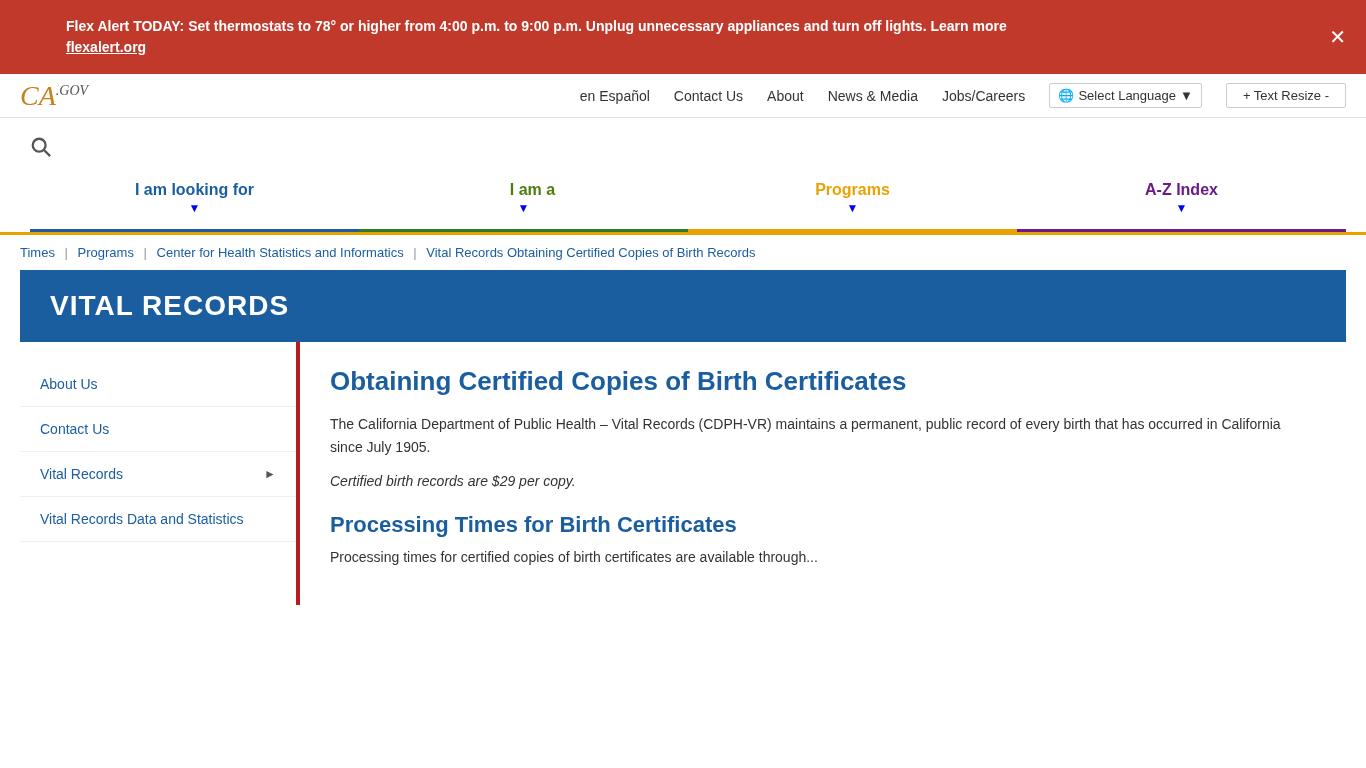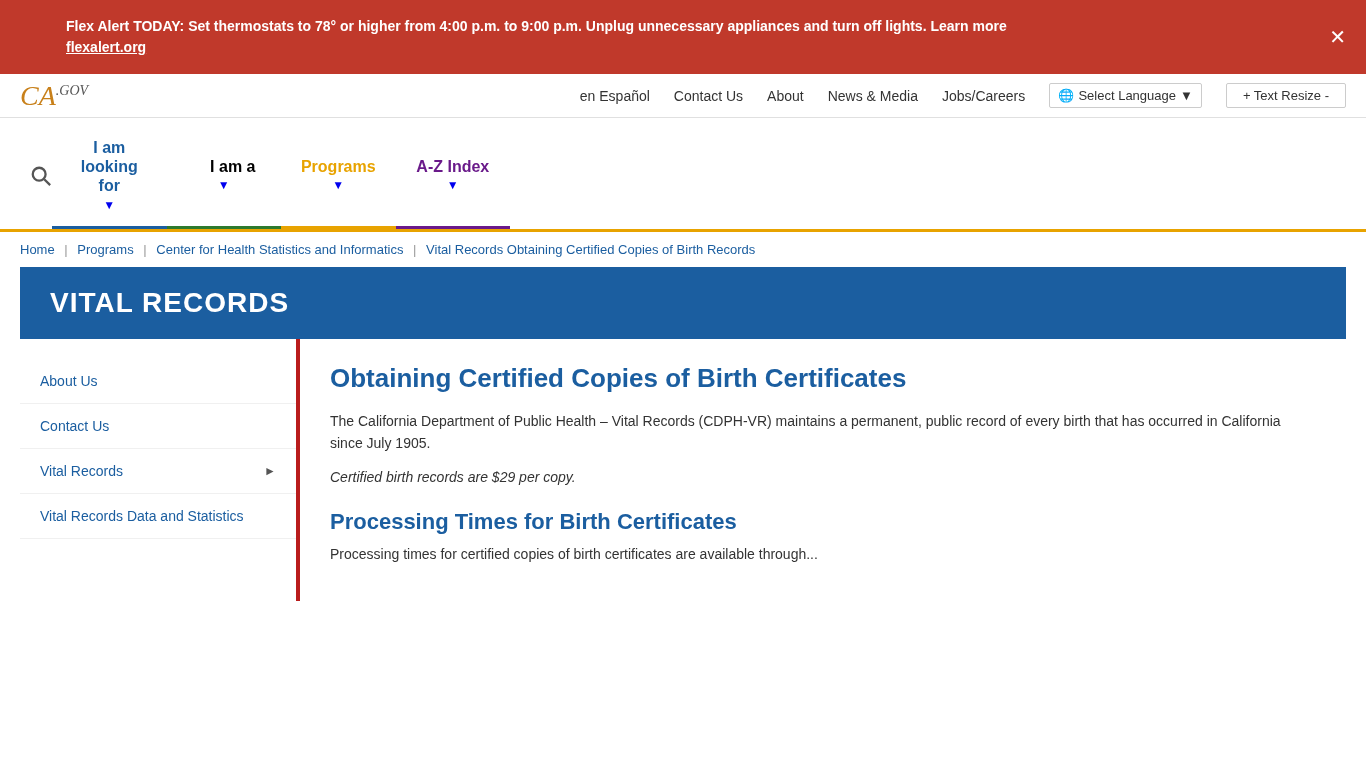--- a/index.html
+++ b/index.html
@@ -109,21 +109,21 @@
       font-size: 22px;
       font-weight: bold;
       line-height: 1.1;
     }
     .logo-text .public-health .public { color: #1b5ea0; }
     .logo-text .public-health .health { color: #2d2d2d; }
 
     .nav-area {
       flex: 1;
       display: flex;
-      flex-direction: row;
+      flex-direction: column;
       padding-left: 10px;
     }
     .search-bar {
       display: flex;
       align-items: center;
       padding: 8px 0 12px 0;
     }
     .search-bar svg {
       color: #555;
       width: 22px;
@@ -144,21 +144,21 @@
       flex-direction: column;
       align-items: center;
       justify-content: center;
       text-decoration: none;
     }
     .nav-item .nav-label { font-size: 16px; font-weight: 600; line-height: 1.2; }
     .nav-item .nav-arrow { font-size: 12px; margin-top: 2px; }
     .nav-item-looking { border-bottom: 3px solid #1b5ea0; }
     .nav-item-looking .nav-label { color: #1b5ea0; }
     .nav-item-iam { border-bottom: 3px solid #2d7a2d; }
-    .nav-item-iam .nav-label { color: #000000; padding-left: 18px; }
+    .nav-item-iam .nav-label { color: #4d7c0f; padding-left: 18px; }
     .nav-item-programs { border-bottom: 3px solid #e8a300; }
     .nav-item-programs .nav-label { color: #e8a300; }
     .nav-item-az { border-bottom: 3px solid #6a1a8a; }
     .nav-item-az .nav-label { color: #6a1a8a; }
 
     
     .breadcrumb {
       padding: 10px 20px;
       font-size: 13px;
       color: #555;
@@ -294,21 +294,21 @@
       </a>
       <a class="nav-item nav-item-az" href="#">
         <span class="nav-label">A-Z Index</span>
         <span class="nav-arrow">▼</span>
       </a>
     </div>
   </div>
 </div>
 
 <div class="breadcrumb">
-  <a href="#">Home</a>
+  <a href="#">Times</a>
   <span class="separator">|</span>
   <a href="#">Programs</a>
   <span class="separator">|</span>
   <a href="#">Center for Health Statistics and Informatics</a>
   <span class="separator">|</span>
   <a href="#" class="current">Vital Records Obtaining Certified Copies of Birth Records</a>
 </div>
 
 <div class="page-title-banner">
   <h1>VITAL RECORDS</h1>

